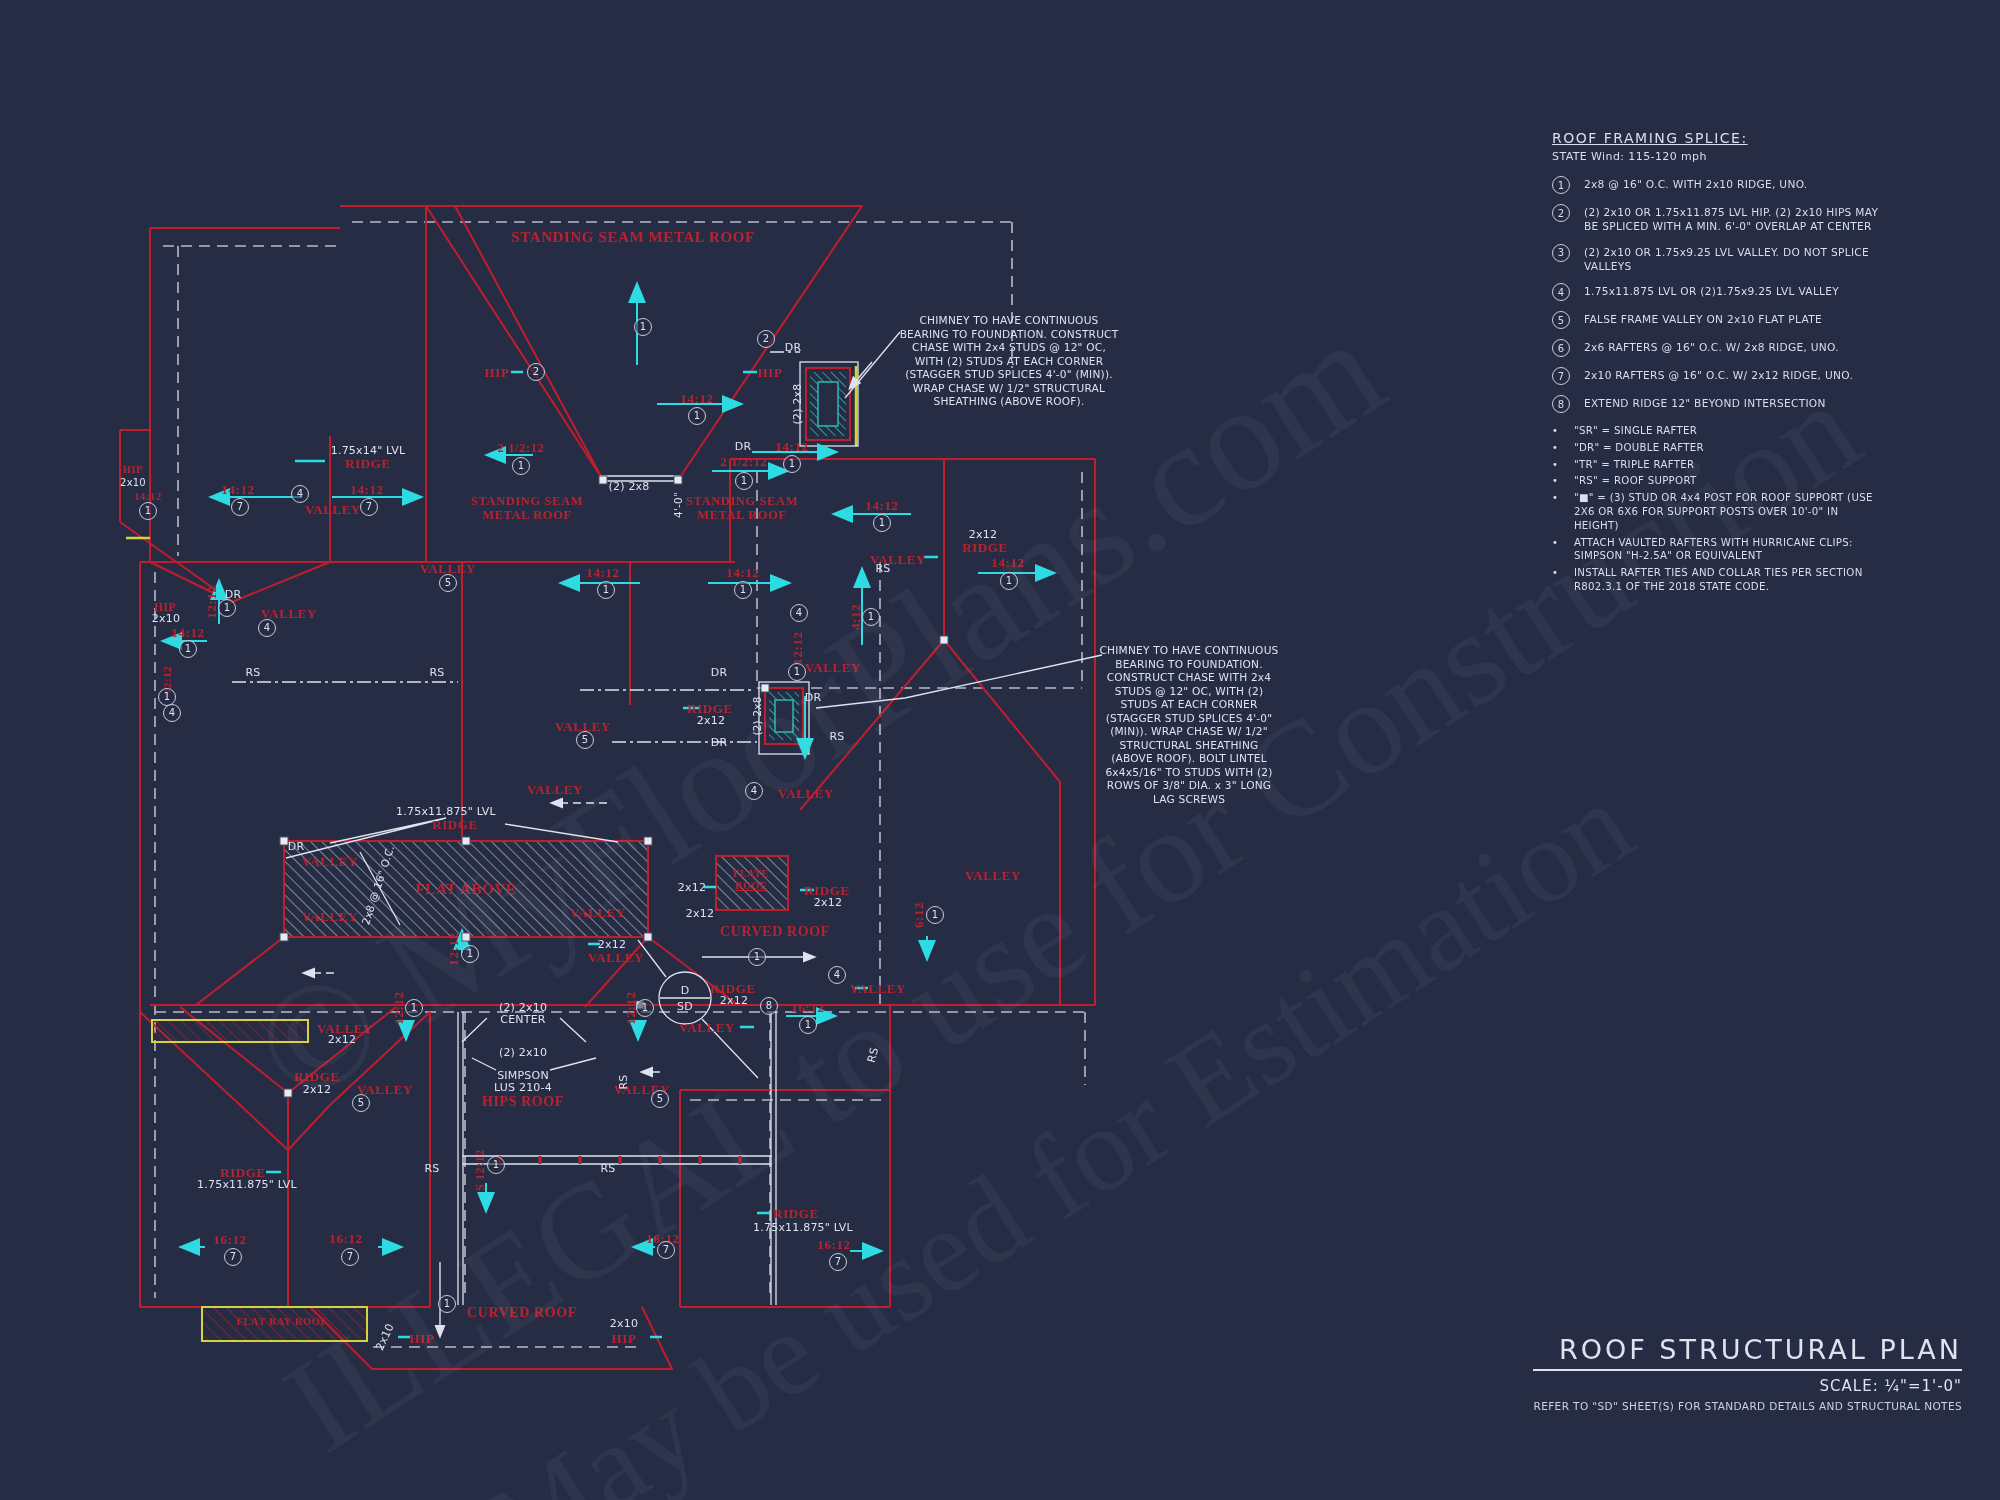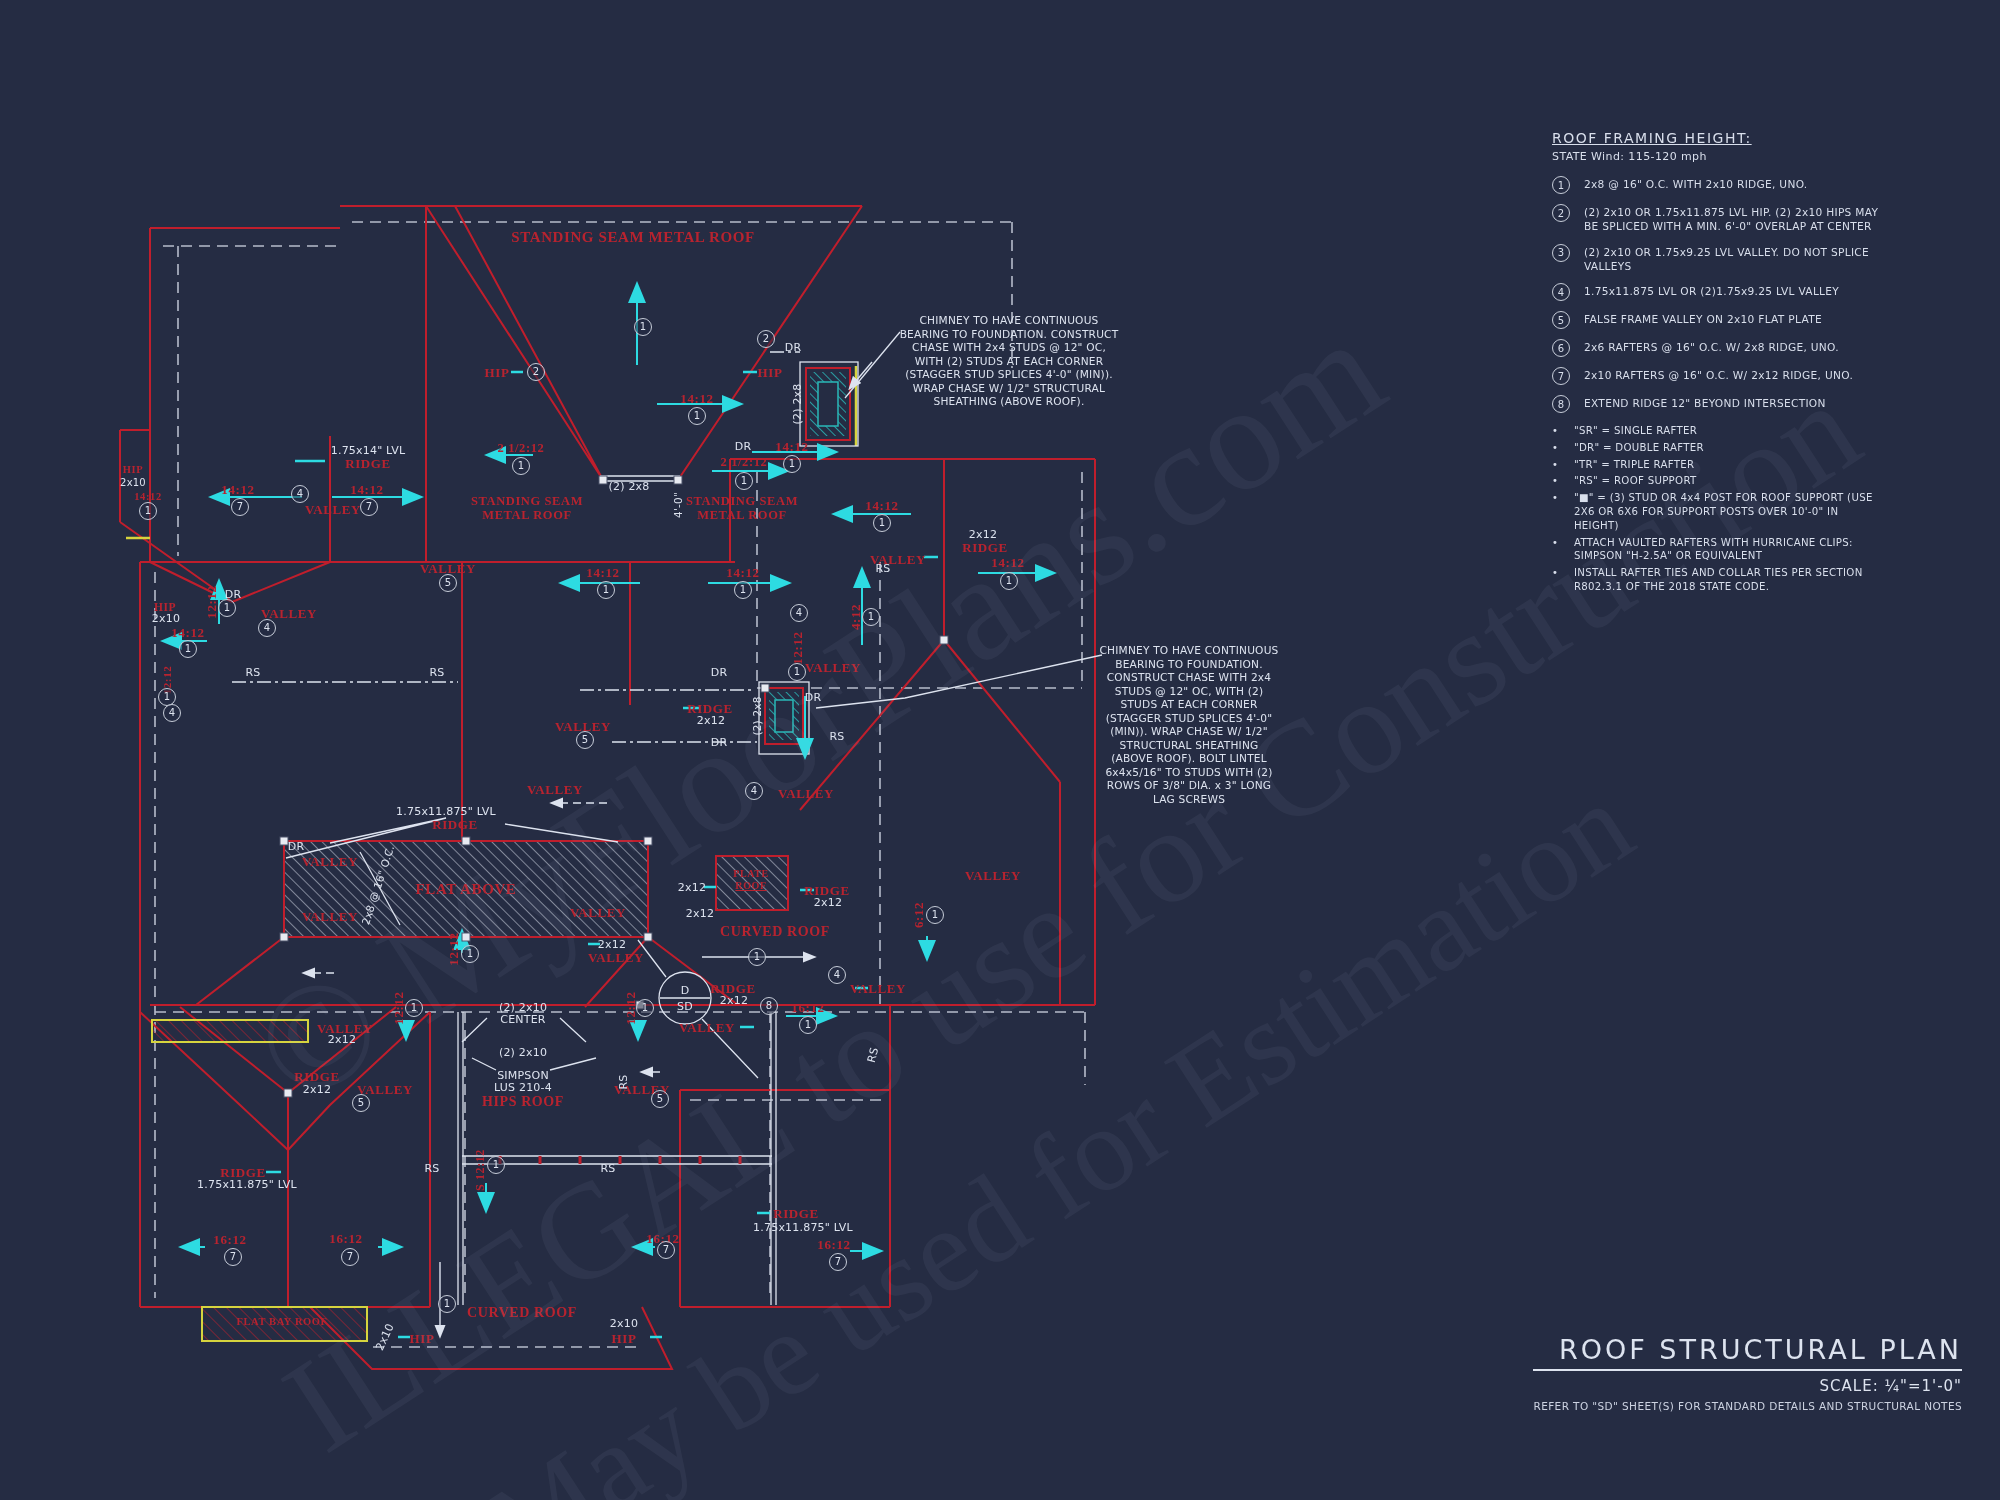--- a/index.html
+++ b/index.html
@@ -358,21 +358,21 @@
       <div class="lbl c" style="left: 350px; top: 1257px; transform: translate(-50%, -50%);">7</div>
       <div class="lbl c" style="left: 666px; top: 1250px; transform: translate(-50%, -50%);">7</div>
       <div class="lbl c" style="left: 838px; top: 1262px; transform: translate(-50%, -50%);">7</div>
       <div class="lbl c" style="left: 769px; top: 1006px; transform: translate(-50%, -50%);">8</div>
     </div>
 
   <div id="co1" class="callout">CHIMNEY TO HAVE CONTINUOUS BEARING TO FOUNDATION. CONSTRUCT CHASE WITH 2x4 STUDS @ 12" OC, WITH (2) STUDS AT EACH CORNER (STAGGER STUD SPLICES 4'-0" (MIN)). WRAP CHASE W/ 1/2" STRUCTURAL SHEATHING (ABOVE ROOF).</div>
   <div id="co2" class="callout">CHIMNEY TO HAVE CONTINUOUS BEARING TO FOUNDATION. CONSTRUCT CHASE WITH 2x4 STUDS @ 12" OC, WITH (2) STUDS AT EACH CORNER (STAGGER STUD SPLICES 4'-0" (MIN)). WRAP CHASE W/ 1/2" STRUCTURAL SHEATHING (ABOVE ROOF). BOLT LINTEL 6x4x5/16" TO STUDS WITH (2) ROWS OF 3/8" DIA. x 3" LONG LAG SCREWS</div>
 
   <div id="notes">
-    <div class="ttl">ROOF FRAMING HEIGHT:</div>
+    <div class="ttl">ROOF FRAMING SPLICE:</div>
     <div class="sub">STATE Wind: 115-120 mph</div>
     <div id="notes-items">
         <div class="nrow">
           <div class="ncirc">1</div>
           <div class="ntxt">2x8 @ 16" O.C. WITH 2x10 RIDGE, UNO.</div>
         </div>
         <div class="nrow">
           <div class="ncirc">2</div>
           <div class="ntxt">(2) 2x10 OR 1.75x11.875 LVL HIP. (2) 2x10 HIPS MAY BE SPLICED WITH A MIN. 6'-0" OVERLAP AT CENTER</div>
         </div>

